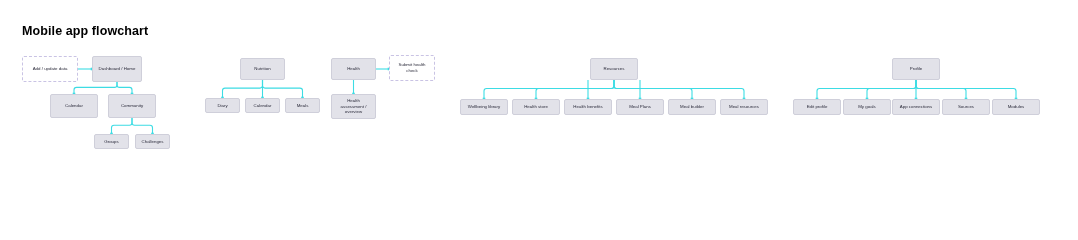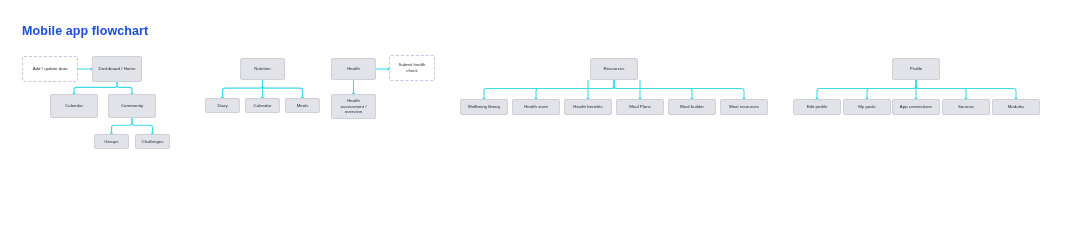--- a/index.html
+++ b/index.html
@@ -19,21 +19,21 @@
     left: 0; top: 0;
     width: 1078px;
     height: 188px;
   }
   #title {
     position: absolute;
     left: 22px;
     top: 24px;
     font-size: 12.5px;
     font-weight: bold;
-    color: #1d4ed8;
+    color: #000000;
     letter-spacing: 0.1px;
     white-space: nowrap;
   }
   .node {
     position: absolute;
     box-sizing: border-box;
     background: #e2e2e9;
     border: 1px solid #cfcfda;
     border-radius: 2px;
     display: flex;

